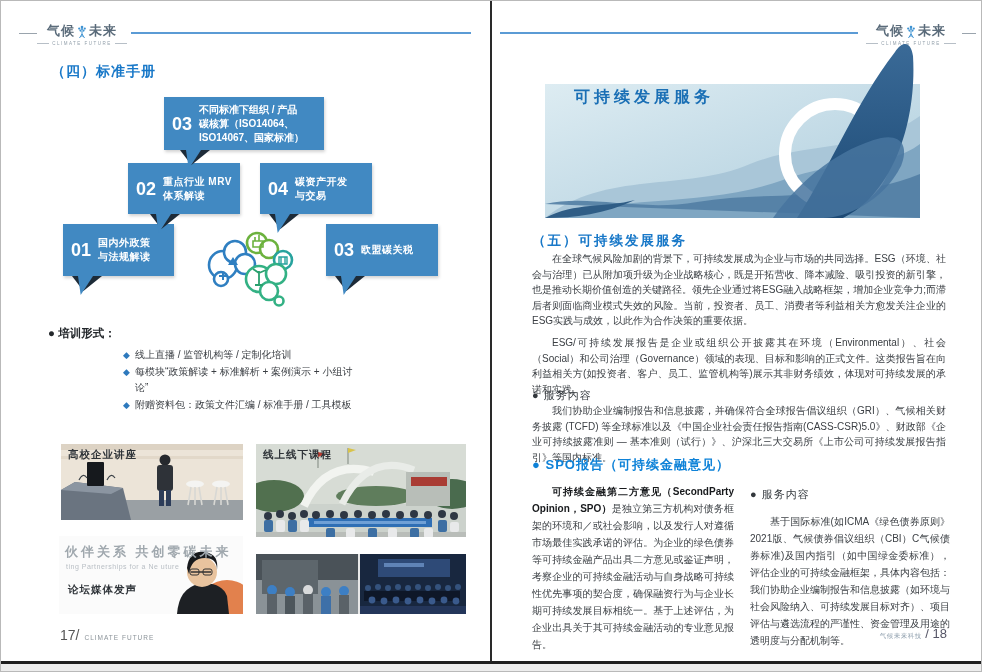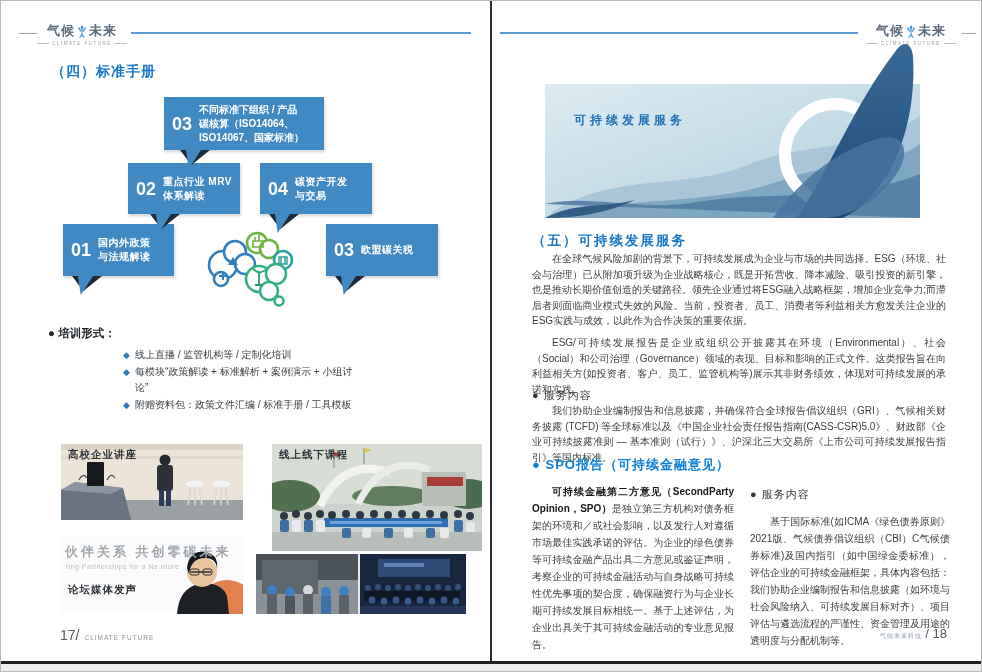--- a/index.html
+++ b/index.html
@@ -38,21 +38,21 @@
   #photo3 .ov-cn{position:absolute;top:7px;left:6px;font-size:13px;font-weight:bold;color:#a0a8ae;letter-spacing:3px;white-space:nowrap;}
   #photo3 .ov-en{position:absolute;top:27px;left:7px;font-size:7px;color:#b8bec4;letter-spacing:.5px;white-space:nowrap;}
   #photo3 .plabel{top:47px;left:9px;}
   .footer-l{position:absolute;left:59px;top:626px;color:#666;display:flex;align-items:baseline;gap:5px;}
   .footer-l .pg{font-size:14px;color:#555;}
   .footer-l .bd{font-size:6.5px;color:#8b9399;letter-spacing:1px;}
 
   
   .banner{position:absolute;left:53px;top:83px;width:375px;height:134px;}
   .banner svg{position:absolute;left:0;top:-42px;}
-  .banner-title{position:absolute;left:29px;top:28px;font-size:12px;font-weight:bold;color:#1a6fb5;letter-spacing:4px;}
+  .banner-title{position:absolute;left:29px;top:3px;font-size:16px;font-weight:bold;color:#1a6fb5;letter-spacing:4px;}
   .h-blue{position:absolute;font-size:13.5px;font-weight:bold;color:#1878c8;letter-spacing:2px;}
   .h-blue2{position:absolute;font-size:13px;font-weight:bold;color:#0e82d8;letter-spacing:1px;}
   .h-dark{position:absolute;font-size:11px;color:#33383d;letter-spacing:1px;}
   .body-p{position:absolute;font-size:10px;line-height:15.5px;color:#3c4045;text-align:justify;text-indent:2em;margin:0;}
   .col-p{position:absolute;font-size:10px;line-height:17px;color:#3c4045;text-align:justify;margin:0;}
   .col-p b{color:#17191c;}
   .footer-r{position:absolute;left:290px;top:623px;width:165px;text-align:right;color:#667;}
   .footer-r .bd{font-size:6.5px;color:#90a0ae;letter-spacing:.5px;}
   .footer-r .pg{font-size:13px;color:#556;}
 </style>
@@ -181,21 +181,21 @@
         <rect x="98" y="46" width="5" height="16" fill="#2c3c59"></rect>
           <rect x="105" y="46" width="5" height="16" fill="#2c3c59"></rect>
         <path d="M0 76 L0 46 L14 38 L62 44 L70 76 Z" fill="#6a7480"></path>
         <path d="M0 46 L14 38 L62 44 L50 50 Z" fill="#8b95a1"></path>
         <rect x="26" y="18" width="17" height="24" rx="1" fill="#16191d"></rect>
         <path d="M18 36 q4 -8 8 -2 M46 36 q4 -8 8 -2" stroke="#3a4046" stroke-width="1.2" fill="none"></path>
       </svg>
       <div class="plabel">高校企业讲座</div>
     </div>
 
-    <div class="photo" id="photo2" style="left:255px;top:443px;width:210px;height:107px;margin-left:16px;">
+    <div class="photo" id="photo2" style="left:255px;top:443px;width:210px;height:93px;">
       <svg width="210" height="107" viewBox="0 0 210 107">
         <rect width="210" height="107" fill="#ccd2cc"></rect>
         <rect y="0" width="210" height="60" fill="#d7dcd5"></rect>
         <ellipse cx="18" cy="52" rx="30" ry="16" fill="#51704f"></ellipse>
           <ellipse cx="196" cy="50" rx="26" ry="15" fill="#4a6b4e"></ellipse>
           <ellipse cx="120" cy="52" rx="40" ry="10" fill="#5f7d5c"></ellipse>
         <path d="M48 62 Q70 14 118 28" stroke="#f2f4f0" stroke-width="8" fill="none"></path>
         <path d="M86 60 Q112 8 158 26" stroke="#e9ece8" stroke-width="7" fill="none"></path>
         <rect x="150" y="28" width="44" height="34" fill="#b8beb8"></rect>
         <rect x="155" y="33" width="36" height="9" fill="#a93c34"></rect>

